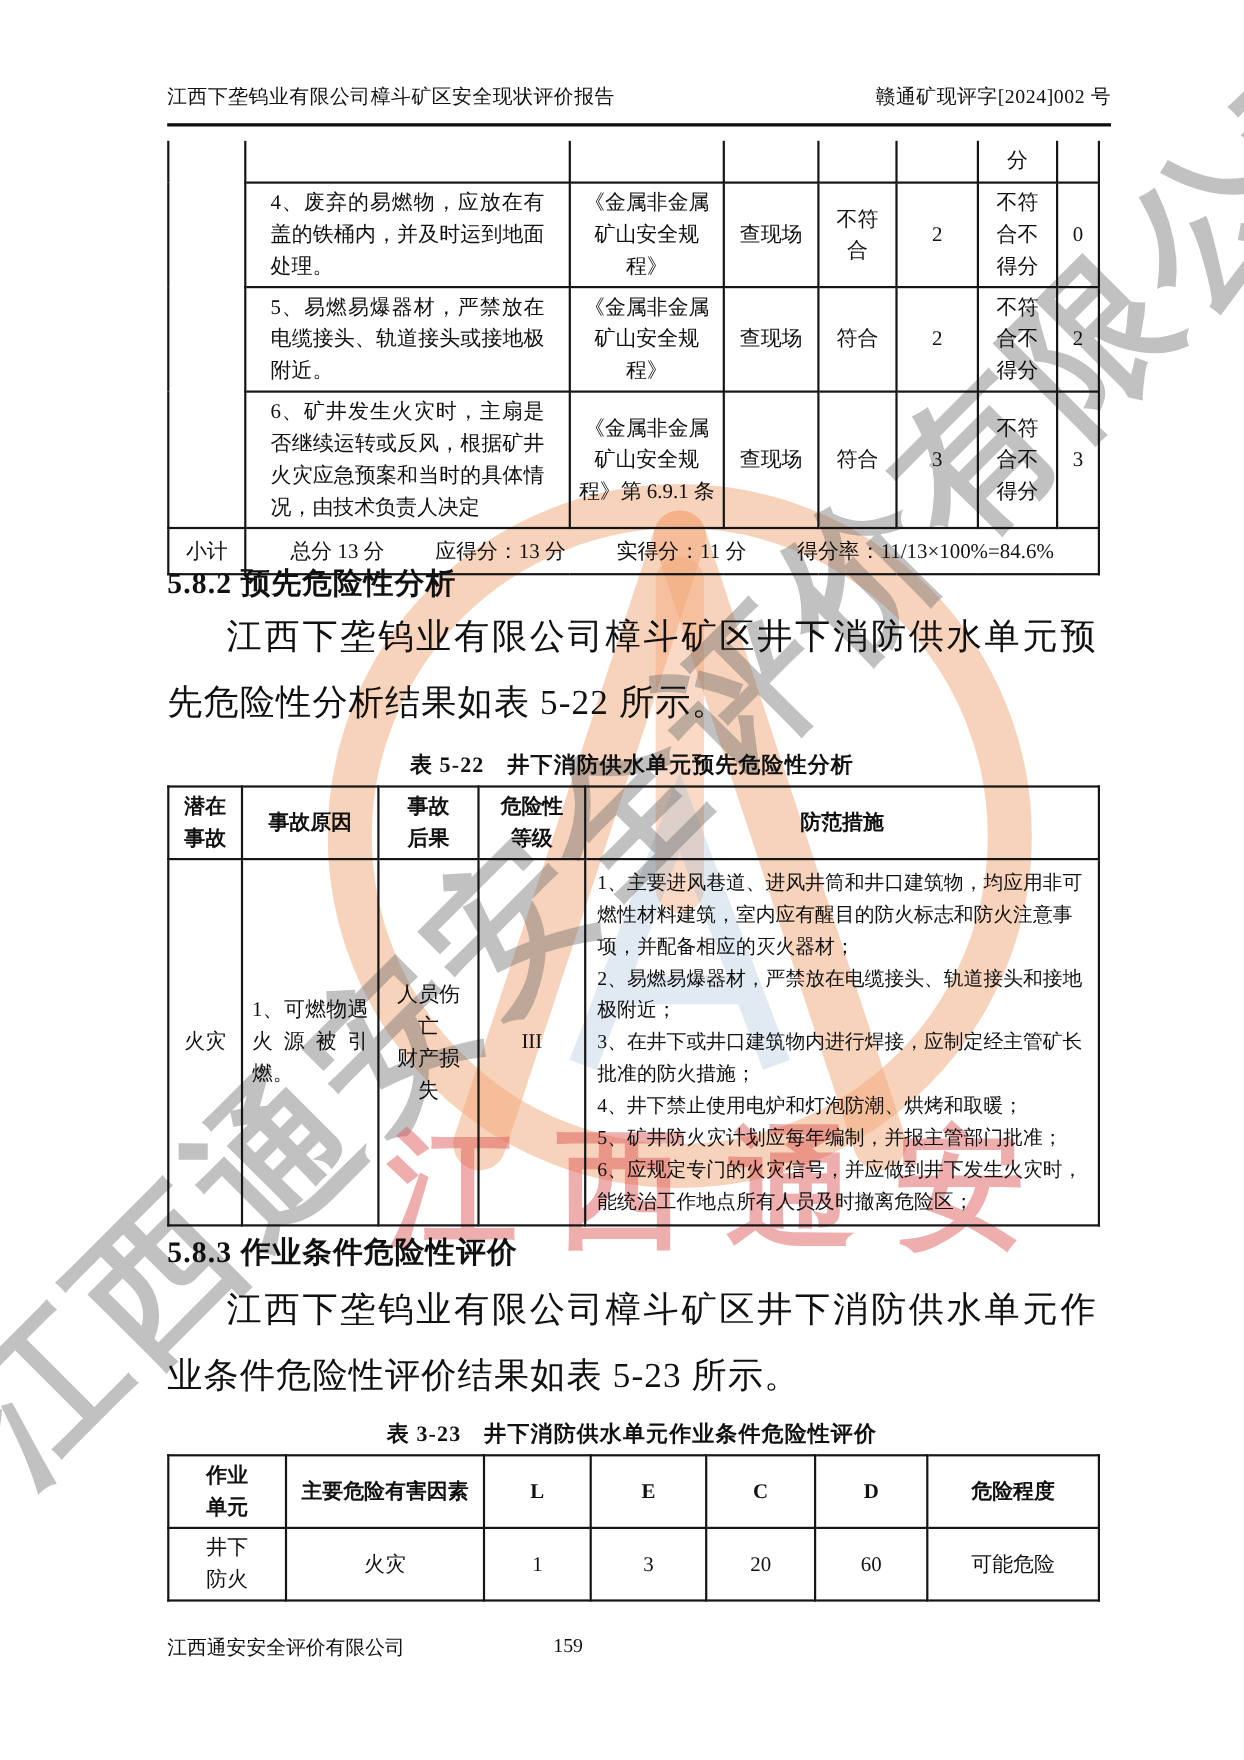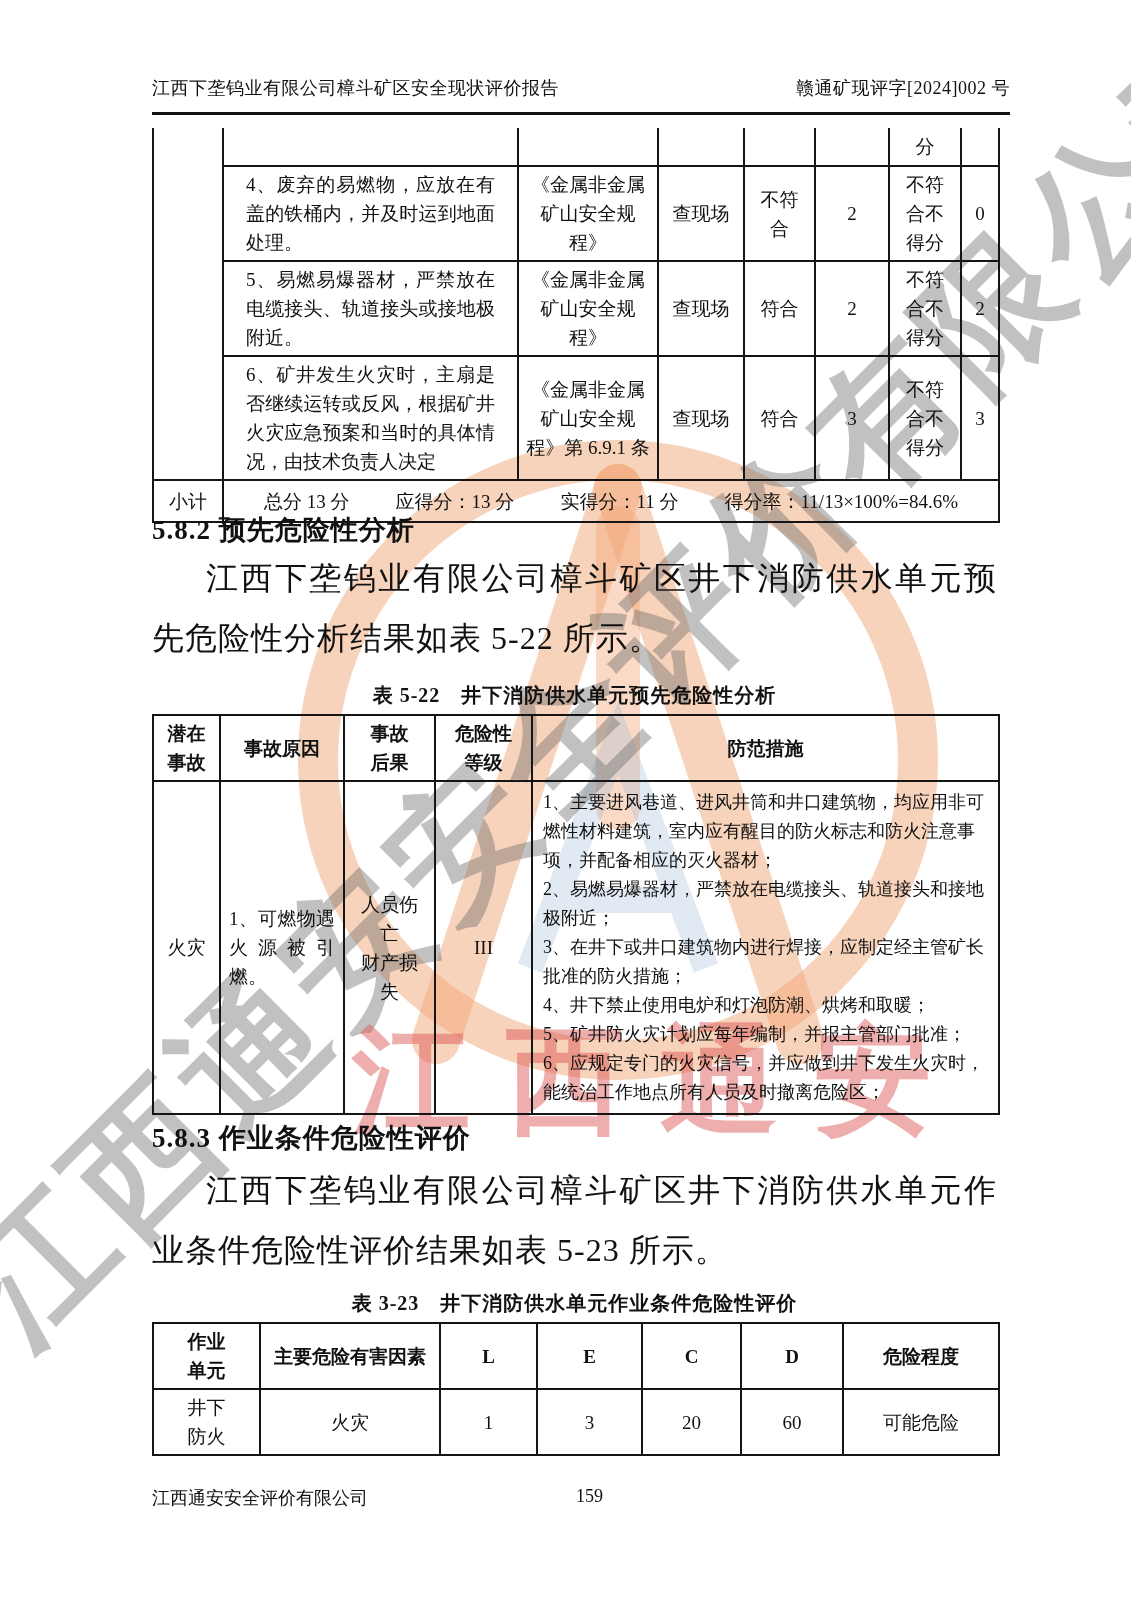--- a/index.html
+++ b/index.html
@@ -56,21 +56,21 @@
     letter-spacing:1px;font-family:"Liberation Serif","DejaVu Serif",serif;
   }
   .t22{left:152px;top:714px;width:846px;}
   .t22 th{font-weight:bold;white-space:pre-line;}
   .t22 td.measures{text-align:left;font-size:18px;line-height:29px;padding:6px 10px;vertical-align:middle;}
   .t22 td.cause{text-align:justify;padding:3px 8px;}
   .t22 td.conseq div{max-width:66px;margin:0 auto;white-space:pre-line;}
   .t23{left:152px;top:1322px;width:846px;}
   .t23 th{font-weight:bold;white-space:pre-line;}
   .page-footer{left:152px;top:1486px;width:845px;font-size:18px;}
-  .page-num{position:absolute;left:351px;top:0;width:100px;text-align:right;}
+  .page-num{position:absolute;left:351px;top:0;width:100px;text-align:left;}
   .pre{white-space:pre-line;}
 </style>
 </head>
 <body>
 
 <div class="page">
 
   <svg class="wm wm-logo" width="700" height="700" viewBox="0 0 700 700">
     <circle cx="350" cy="352" r="300" fill="none" stroke="#f2a878" stroke-width="40" stroke-opacity="0.5"></circle>
     <path d="M350 80 L168 632" fill="none" stroke="#f2a878" stroke-width="48" stroke-linecap="round" stroke-opacity="0.5"></path>

